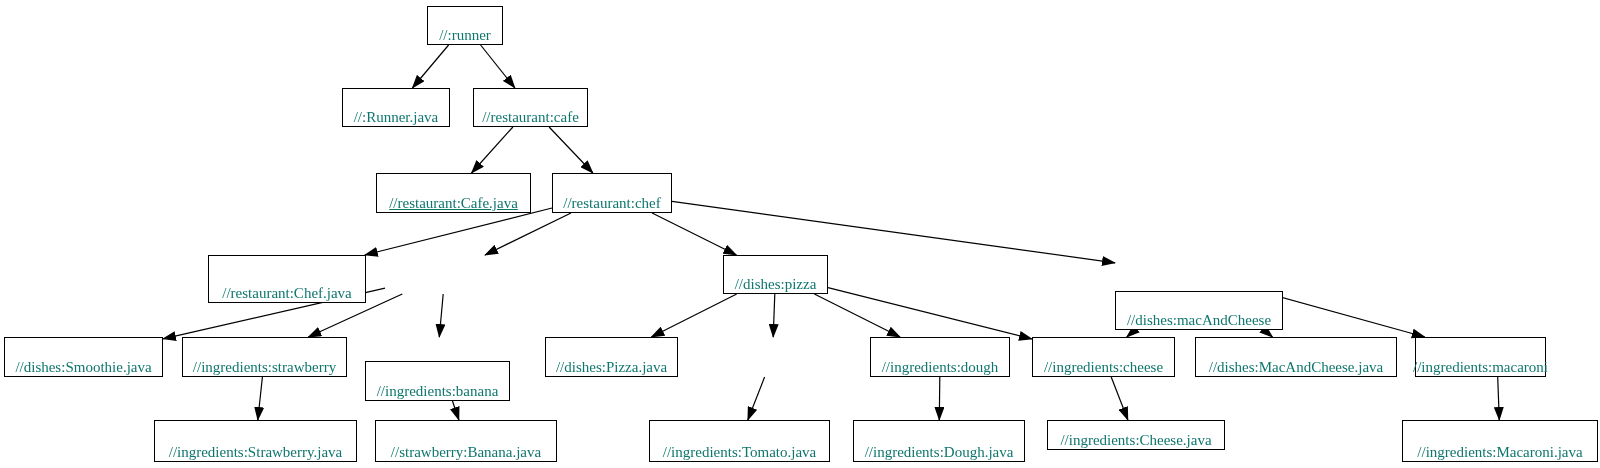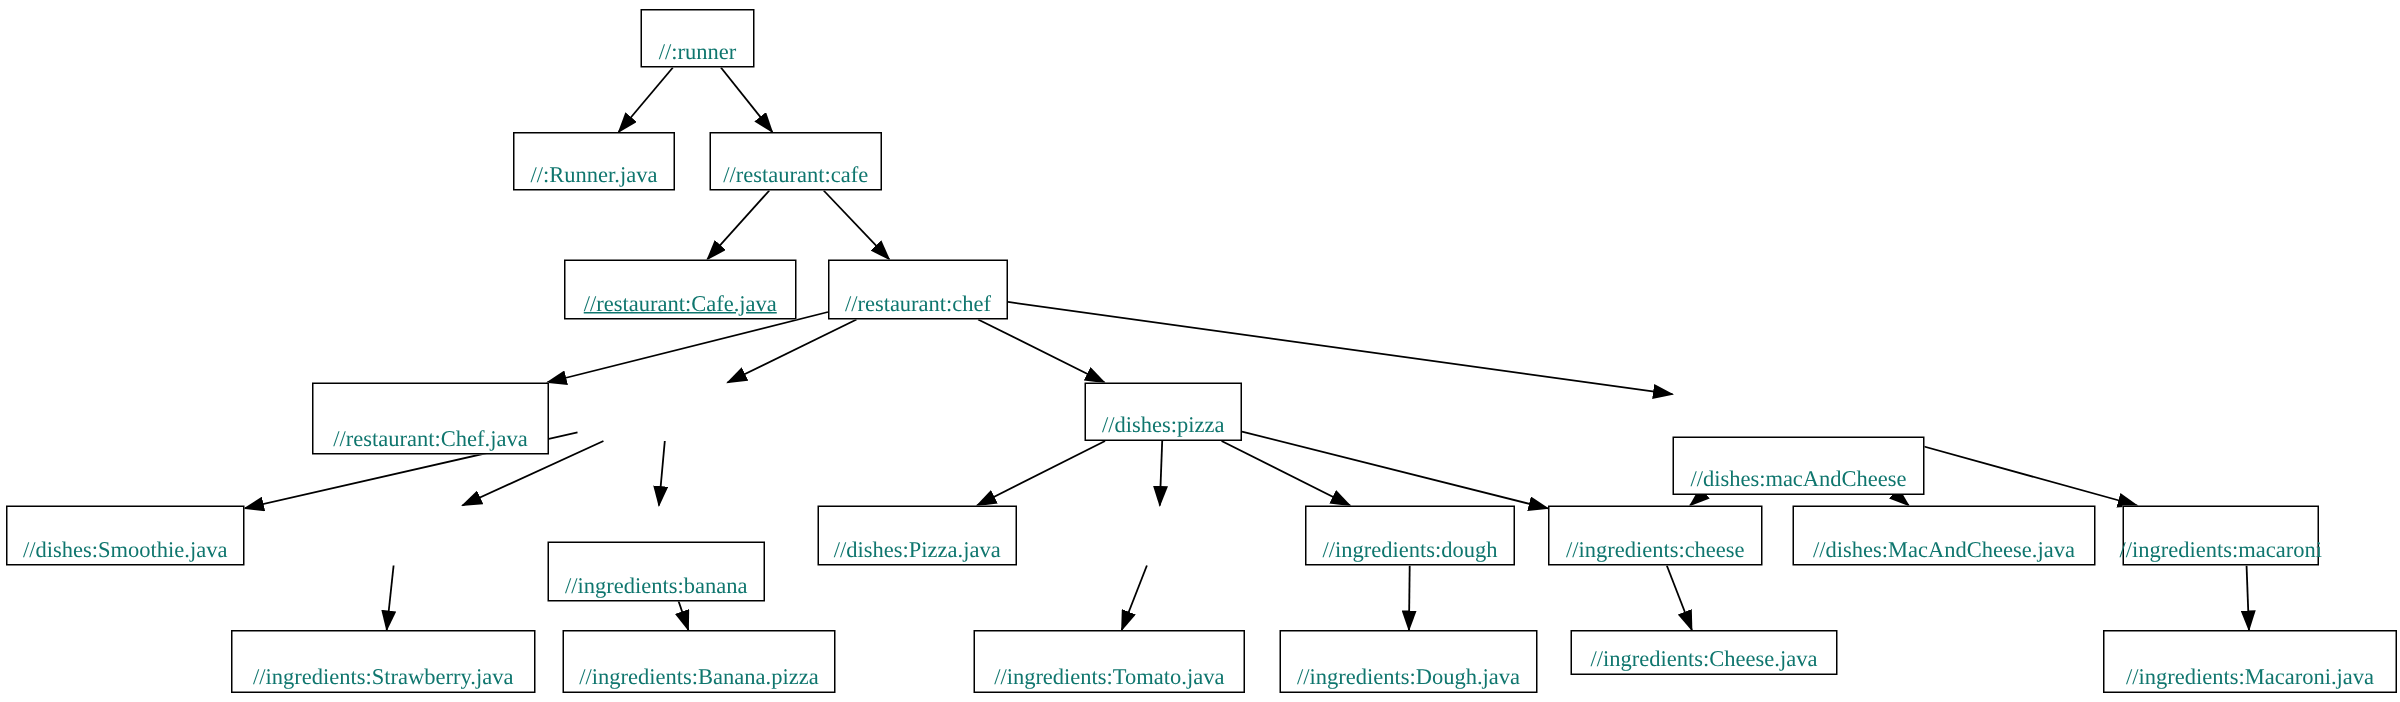--- a/index.html
+++ b/index.html
@@ -92,20 +92,23 @@
     </div>
     <div class="node" style="left: 723px; top: 255px; width: 105px; height: 39px;">
       <span>//dishes:pizza</span>
     </div>
     <div class="node" style="left: 1115px; top: 255px; width: 168px; height: 39px; margin-top: 36px;">
       <span>//dishes:macAndCheese</span>
     </div>
     <div class="node" style="left: 4px; top: 337px; width: 159px; height: 40px;">
       <span>//dishes:Smoothie.java</span>
     </div>
+    <div class="node" style="left: 182px; top: 337px; width: 165px; height: 40px;">
+      <span>//ingredients:strawberry</span>
+    </div>
     <div class="node" style="left: 365px; top: 337px; width: 145px; height: 40px; margin-top: 24px;">
       <span>//ingredients:banana</span>
     </div>
     <div class="node" style="left: 545px; top: 337px; width: 133px; height: 40px;">
       <span>//dishes:Pizza.java</span>
     </div>
     <div class="node" style="left: 870px; top: 337px; width: 140px; height: 40px;">
       <span>//ingredients:dough</span>
     </div>
     <div class="node" style="left: 1032px; top: 337px; width: 143px; height: 40px;">
@@ -114,21 +117,21 @@
     <div class="node" style="left: 1195px; top: 337px; width: 202px; height: 40px;">
       <span>//dishes:MacAndCheese.java</span>
     </div>
     <div class="node" style="left: 1415px; top: 337px; width: 131px; height: 40px;">
       <span>//ingredients:macaroni</span>
     </div>
     <div class="node" style="left: 154px; top: 420px; width: 203px; height: 42px;">
       <span>//ingredients:Strawberry.java</span>
     </div>
     <div class="node" style="left: 375px; top: 420px; width: 182px; height: 42px;">
-      <span>//ingredients:Banana.pizza</span>
+      <span>//strawberry:Banana.java</span>
     </div>
     <div class="node" style="left: 649px; top: 420px; width: 181px; height: 42px;">
       <span>//ingredients:Tomato.java</span>
     </div>
     <div class="node" style="left: 853px; top: 420px; width: 172px; height: 42px;">
       <span>//ingredients:Dough.java</span>
     </div>
     <div class="node" style="left: 1047px; top: 420px; width: 178px; height: 30px;">
       <span>//ingredients:Cheese.java</span>
     </div>

